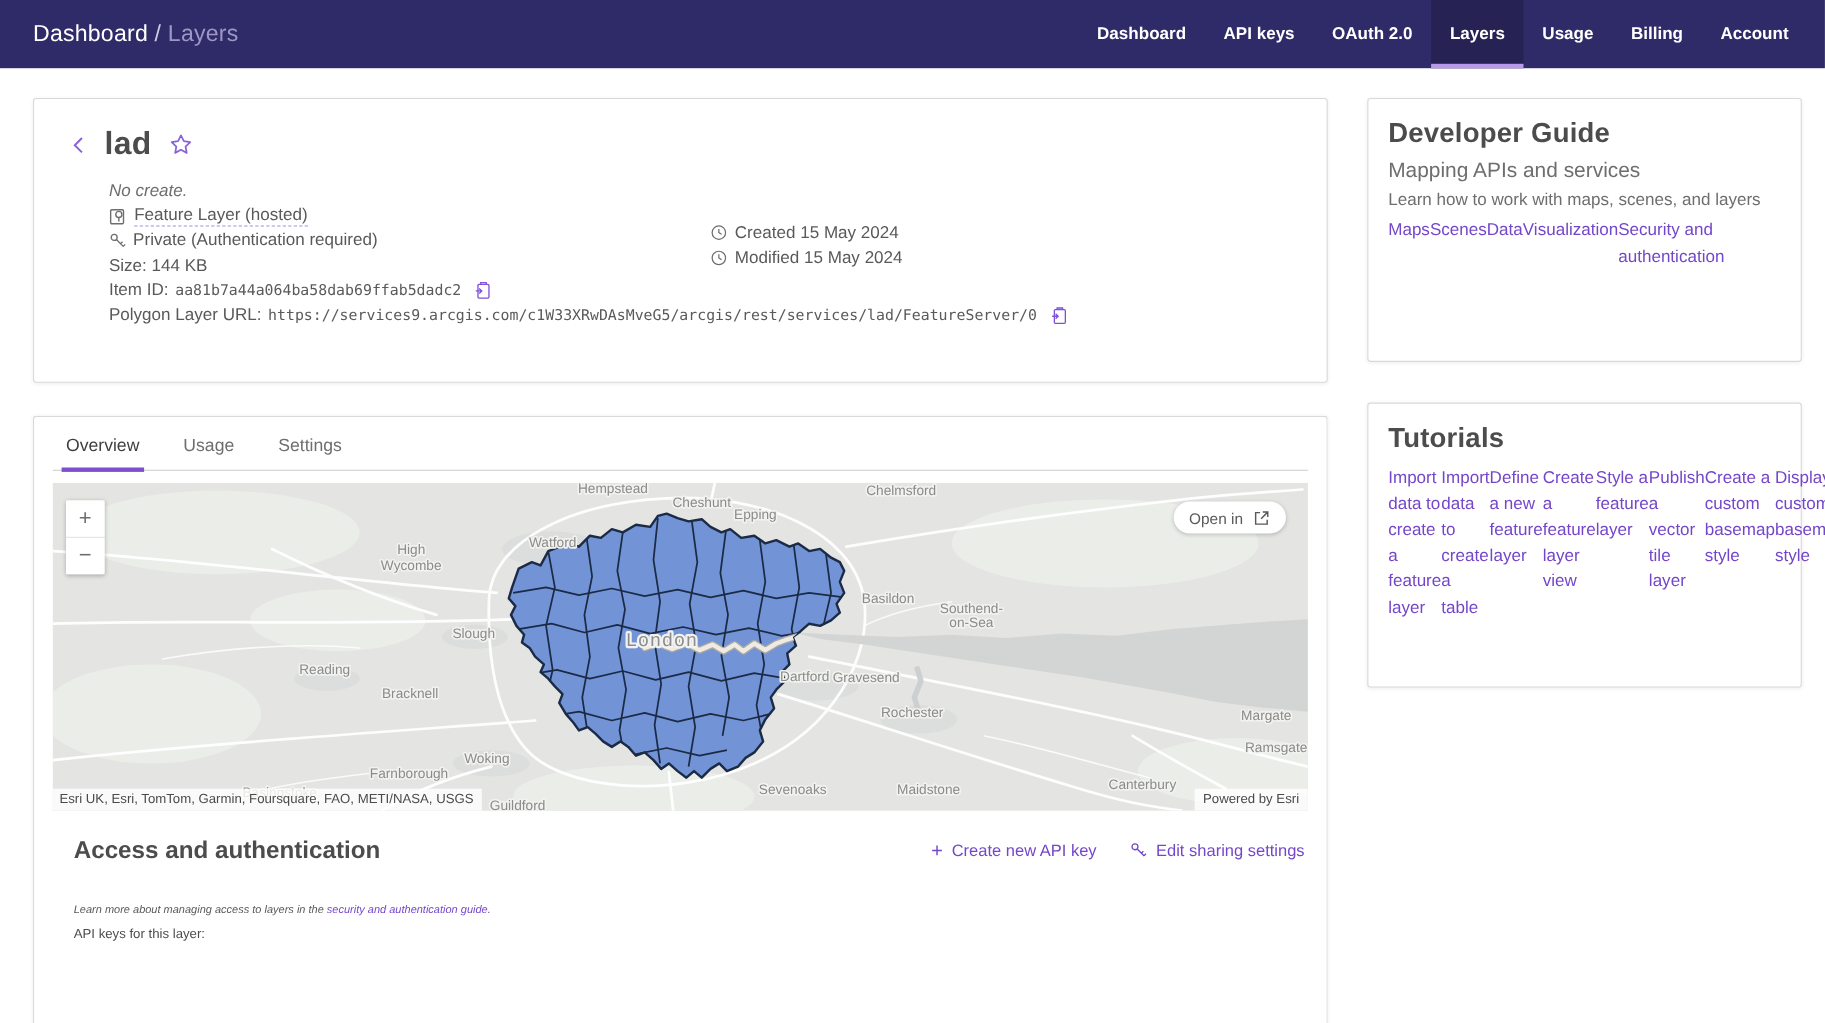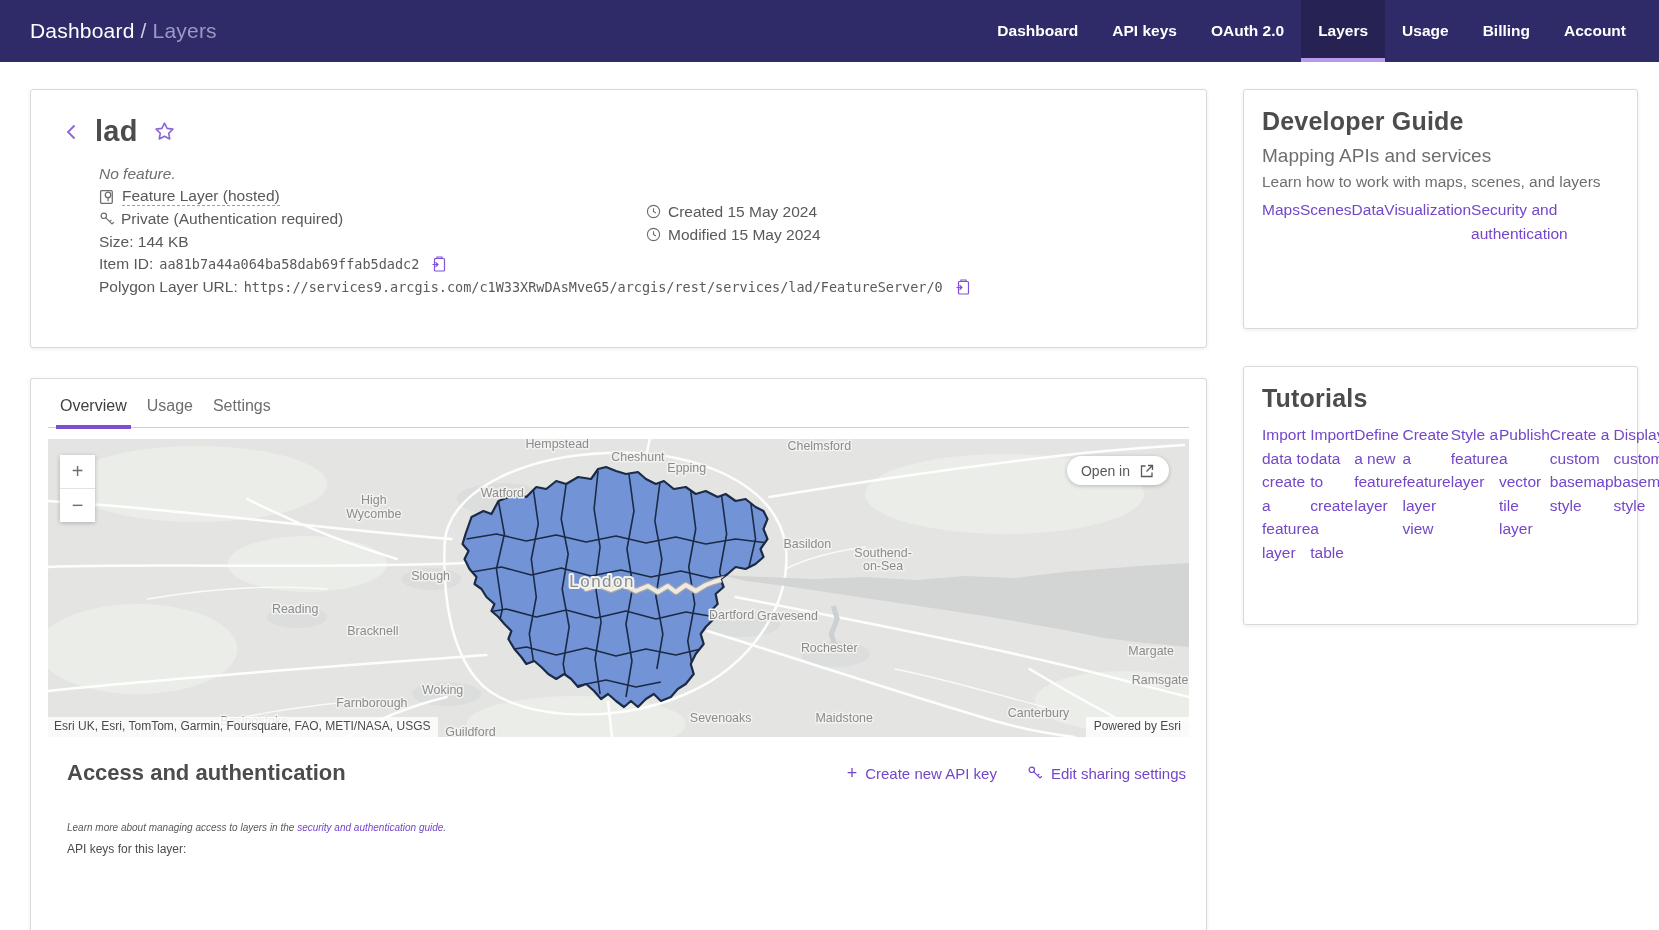--- a/index.html
+++ b/index.html
@@ -44,21 +44,21 @@
   .detail-col { margin:15px 0 0 35px; font-size:15.5px; color:#595959; }
   .detail-row { display:flex; align-items:center; min-height:22.5px; gap:6px; }
   .summary { font-style:italic; color:#6e6e6e; }
   .ic { color:#6e6e6e; flex:0 0 auto; }
   .type-link { border-bottom:1px dashed #a98fe0; cursor:help; color:#595959; }
   .mono { font-family:"DejaVu Sans Mono", monospace; font-size:13.5px; color:#5a5a5a; }
   .copy-btn { background:none; border:none; cursor:pointer; color:#8050d8; display:flex; align-items:center; margin-left:6px; }
   .meta-col { position:absolute; left:615px; top:110px; font-size:15.5px; color:#595959; }
   .meta-row { display:flex; align-items:center; gap:7px; min-height:23px; }
   
-  .tabs { display:flex; gap:16px; margin:0 17px; padding:16px 10px 0 10px; border-bottom:1px solid #cfcfcf; }
+  .tabs { display:flex; gap:36px; margin:0 17px; padding:16px 10px 0 10px; border-bottom:1px solid #cfcfcf; }
   .tab { font-size:16px; color:#6e6e6e; padding:2px 2px 12px 2px; cursor:pointer; position:relative; }
   .tab.active { color:#3f3f3f; }
   .tab.active::after { content:""; position:absolute; left:-2px; right:-2px; bottom:-2px; height:4px; background:#7b4fd0; }
   
   .map-wrap { position:relative; margin:11px 17px 0 17px; height:298px; background:#e4e5e3; overflow:hidden; cursor:grab; }
   .map-wrap svg.basemap { display:block; width:100%; height:100%; }
   .place-label {
     font-family:"Liberation Sans", sans-serif; font-size:12.5px; fill:#8b8b89;
     text-anchor:middle; paint-order:stroke; stroke:#f2f2f0; stroke-width:3px; stroke-linejoin:round;
   }
@@ -136,21 +136,21 @@
     <h1 class="item-title">lad</h1>
     <span class="fav-btn">
       <svg width="21" height="21" viewBox="0 0 16 16">
           <path d="M8 1.6l2 4 4.4.6-3.2 3.1.8 4.4L8 11.6l-4 2.1.8-4.4L1.6 6.2 6 5.6z" fill="none" stroke="currentColor" stroke-width="1.2" stroke-linejoin="round"></path>
         </svg>
     </span>
   </div>
 
   <div class="detail-col">
     <div class="detail-row">
-        <span class="summary">No feature.</span>
+        <span class="summary">No create.</span>
       </div>
     <div class="detail-row">
       <svg class="ic" width="17" height="17" viewBox="0 0 16 16">
           <rect x="1.5" y="2.5" width="11" height="12" rx="1" fill="none" stroke="currentColor" stroke-width="1.2"></rect>
           <circle cx="8.5" cy="6.5" r="2.6" fill="none" stroke="currentColor" stroke-width="1.2"></circle>
           <path d="M8.5 9.1v3.4" fill="none" stroke="currentColor" stroke-width="1.2"></path>
         </svg>
       <span class="type-link">Feature Layer (hosted)</span>
     </div>
     <div class="detail-row">

